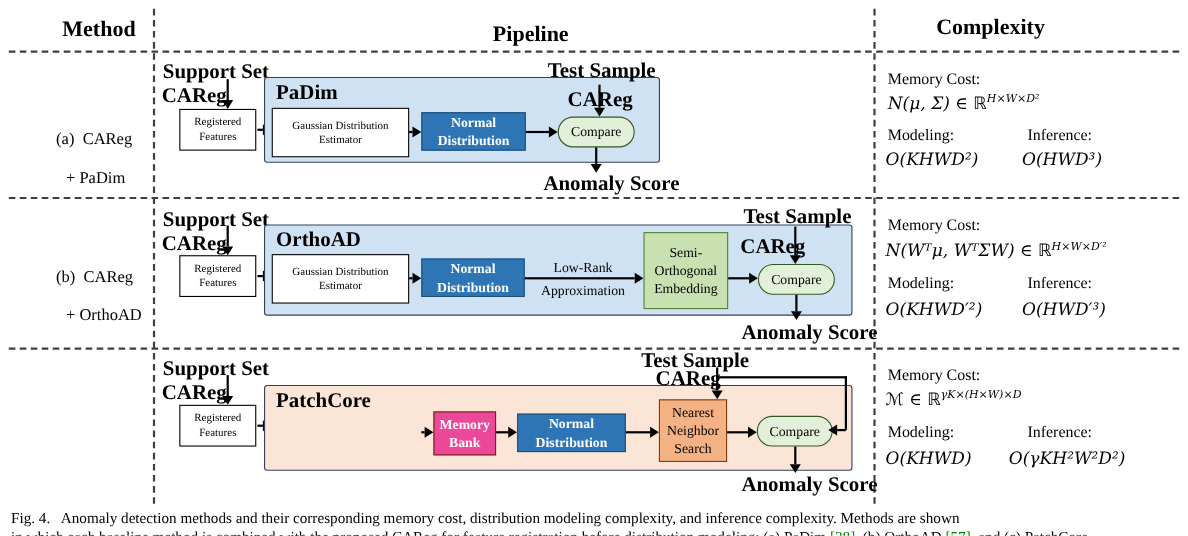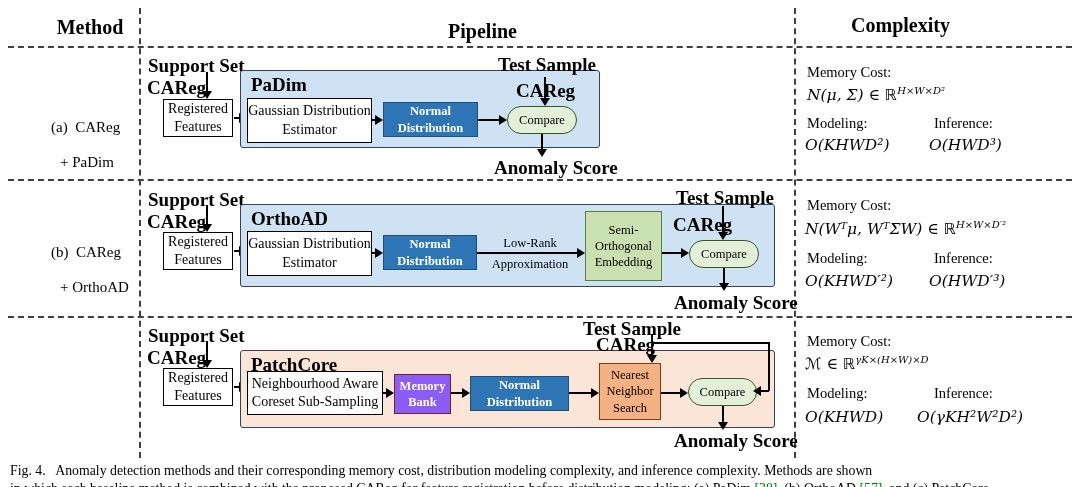--- a/index.html
+++ b/index.html
@@ -8,29 +8,29 @@
            font-family:"Liberation Serif","DejaVu Serif",serif; color:#000; }
   .abs { position:absolute; }
   .hdr { position:absolute; font-weight:bold; font-size:20px; text-align:center; white-space:nowrap; }
   .vdash { position:absolute; width:0; border-left:2px dashed #3f3f3f; }
   .hdash { position:absolute; height:0; border-top:2px dashed #3f3f3f; }
   .mlabel { position:absolute; font-size:15px; line-height:1.12; white-space:pre; }
   .mlabel .l2 { display:block; padding-left:24px; margin-top:2px; }
   .blabel { position:absolute; font-weight:bold; font-size:19px; white-space:nowrap; }
   .center { text-align:center; }
   .wbox { position:absolute; border:1px solid #000; background:#fff; display:flex; flex-direction:column;
-          justify-content:center; align-items:center; font-size:14px; line-height:1.3; text-align:center; }
+          justify-content:center; align-items:center; font-size:10px; line-height:1.3; text-align:center; }
   .cont { position:absolute; border:1px solid #33415c; border-radius:3px; }
   .cont-blue { background:#cfe2f3; }
   .cont-peach { background:#fbe5d6; }
   .cont-title { position:absolute; font-weight:bold; font-size:19px; }
   .fillbox { position:absolute; display:flex; flex-direction:column; justify-content:center; align-items:center;
              color:#fff; font-weight:bold; font-size:12.5px; line-height:1.3; text-align:center; }
   .fill-blue { background:#2e75b6; border:1px solid #1f4e79; }
-  .fill-red { background:#8b5cf6; border:1px solid #7f1d1d; }
+  .fill-red { background:#ec4899; border:1px solid #7f1d1d; }
   .gbox { position:absolute; background:#c9e0b0; border:1px solid #538135; display:flex; flex-direction:column;
           justify-content:center; align-items:center; font-size:12.5px; line-height:1.3; text-align:center; }
   .obox { position:absolute; background:#f4b183; border:1px solid #843c0c; display:flex; flex-direction:column;
           justify-content:center; align-items:center; font-size:12.5px; line-height:1.3; text-align:center; }
   .ellipse { position:absolute; background:#e2f0d9; border:1px solid #385723; border-radius:14px;
              display:flex; align-items:center; justify-content:center; font-size:12.5px; }
   .cxl { position:absolute; font-size:14.5px; white-space:nowrap; }
   .math { position:absolute; font-family:"DejaVu Serif","DejaVu Sans",serif; font-style:italic;
           font-size:15.5px; white-space:nowrap; }
   .math sup { font-size:10px; }
@@ -170,24 +170,20 @@
   <div class="arr-d" style="left:206px;top:341px;height:19px"></div>
   <div class="wbox" style="left:163px;top:368px;width:70px;height:38px">
     <span>Registered</span>
     <span>Features</span>
   </div>
   <div class="arr-r" style="left:234px;top:386px;width:5px"></div>
 
   <div class="cont cont-peach" style="left:240px;top:350px;width:535px;height:78px"></div>
   <div class="cont-title" style="left:251px;top:354px">PatchCore</div>
 
-  <div class="wbox" style="left:247px;top:371px;width:136px;height:44px">
-    <span>Neighbourhood Aware</span>
-    <span>Coreset Sub-Sampling</span>
-  </div>
   <div class="arr-r" style="left:383px;top:392px;width:3px"></div>
   <div class="fillbox fill-red" style="left:394px;top:374px;width:57px;height:40px">
     <span>Memory</span>
     <span>Bank</span>
   </div>
   <div class="arr-r" style="left:451px;top:392px;width:11px"></div>
   <div class="fillbox fill-blue" style="left:470px;top:376px;width:99px;height:35px">
     <span>Normal</span>
     <span>Distribution</span>
   </div>

